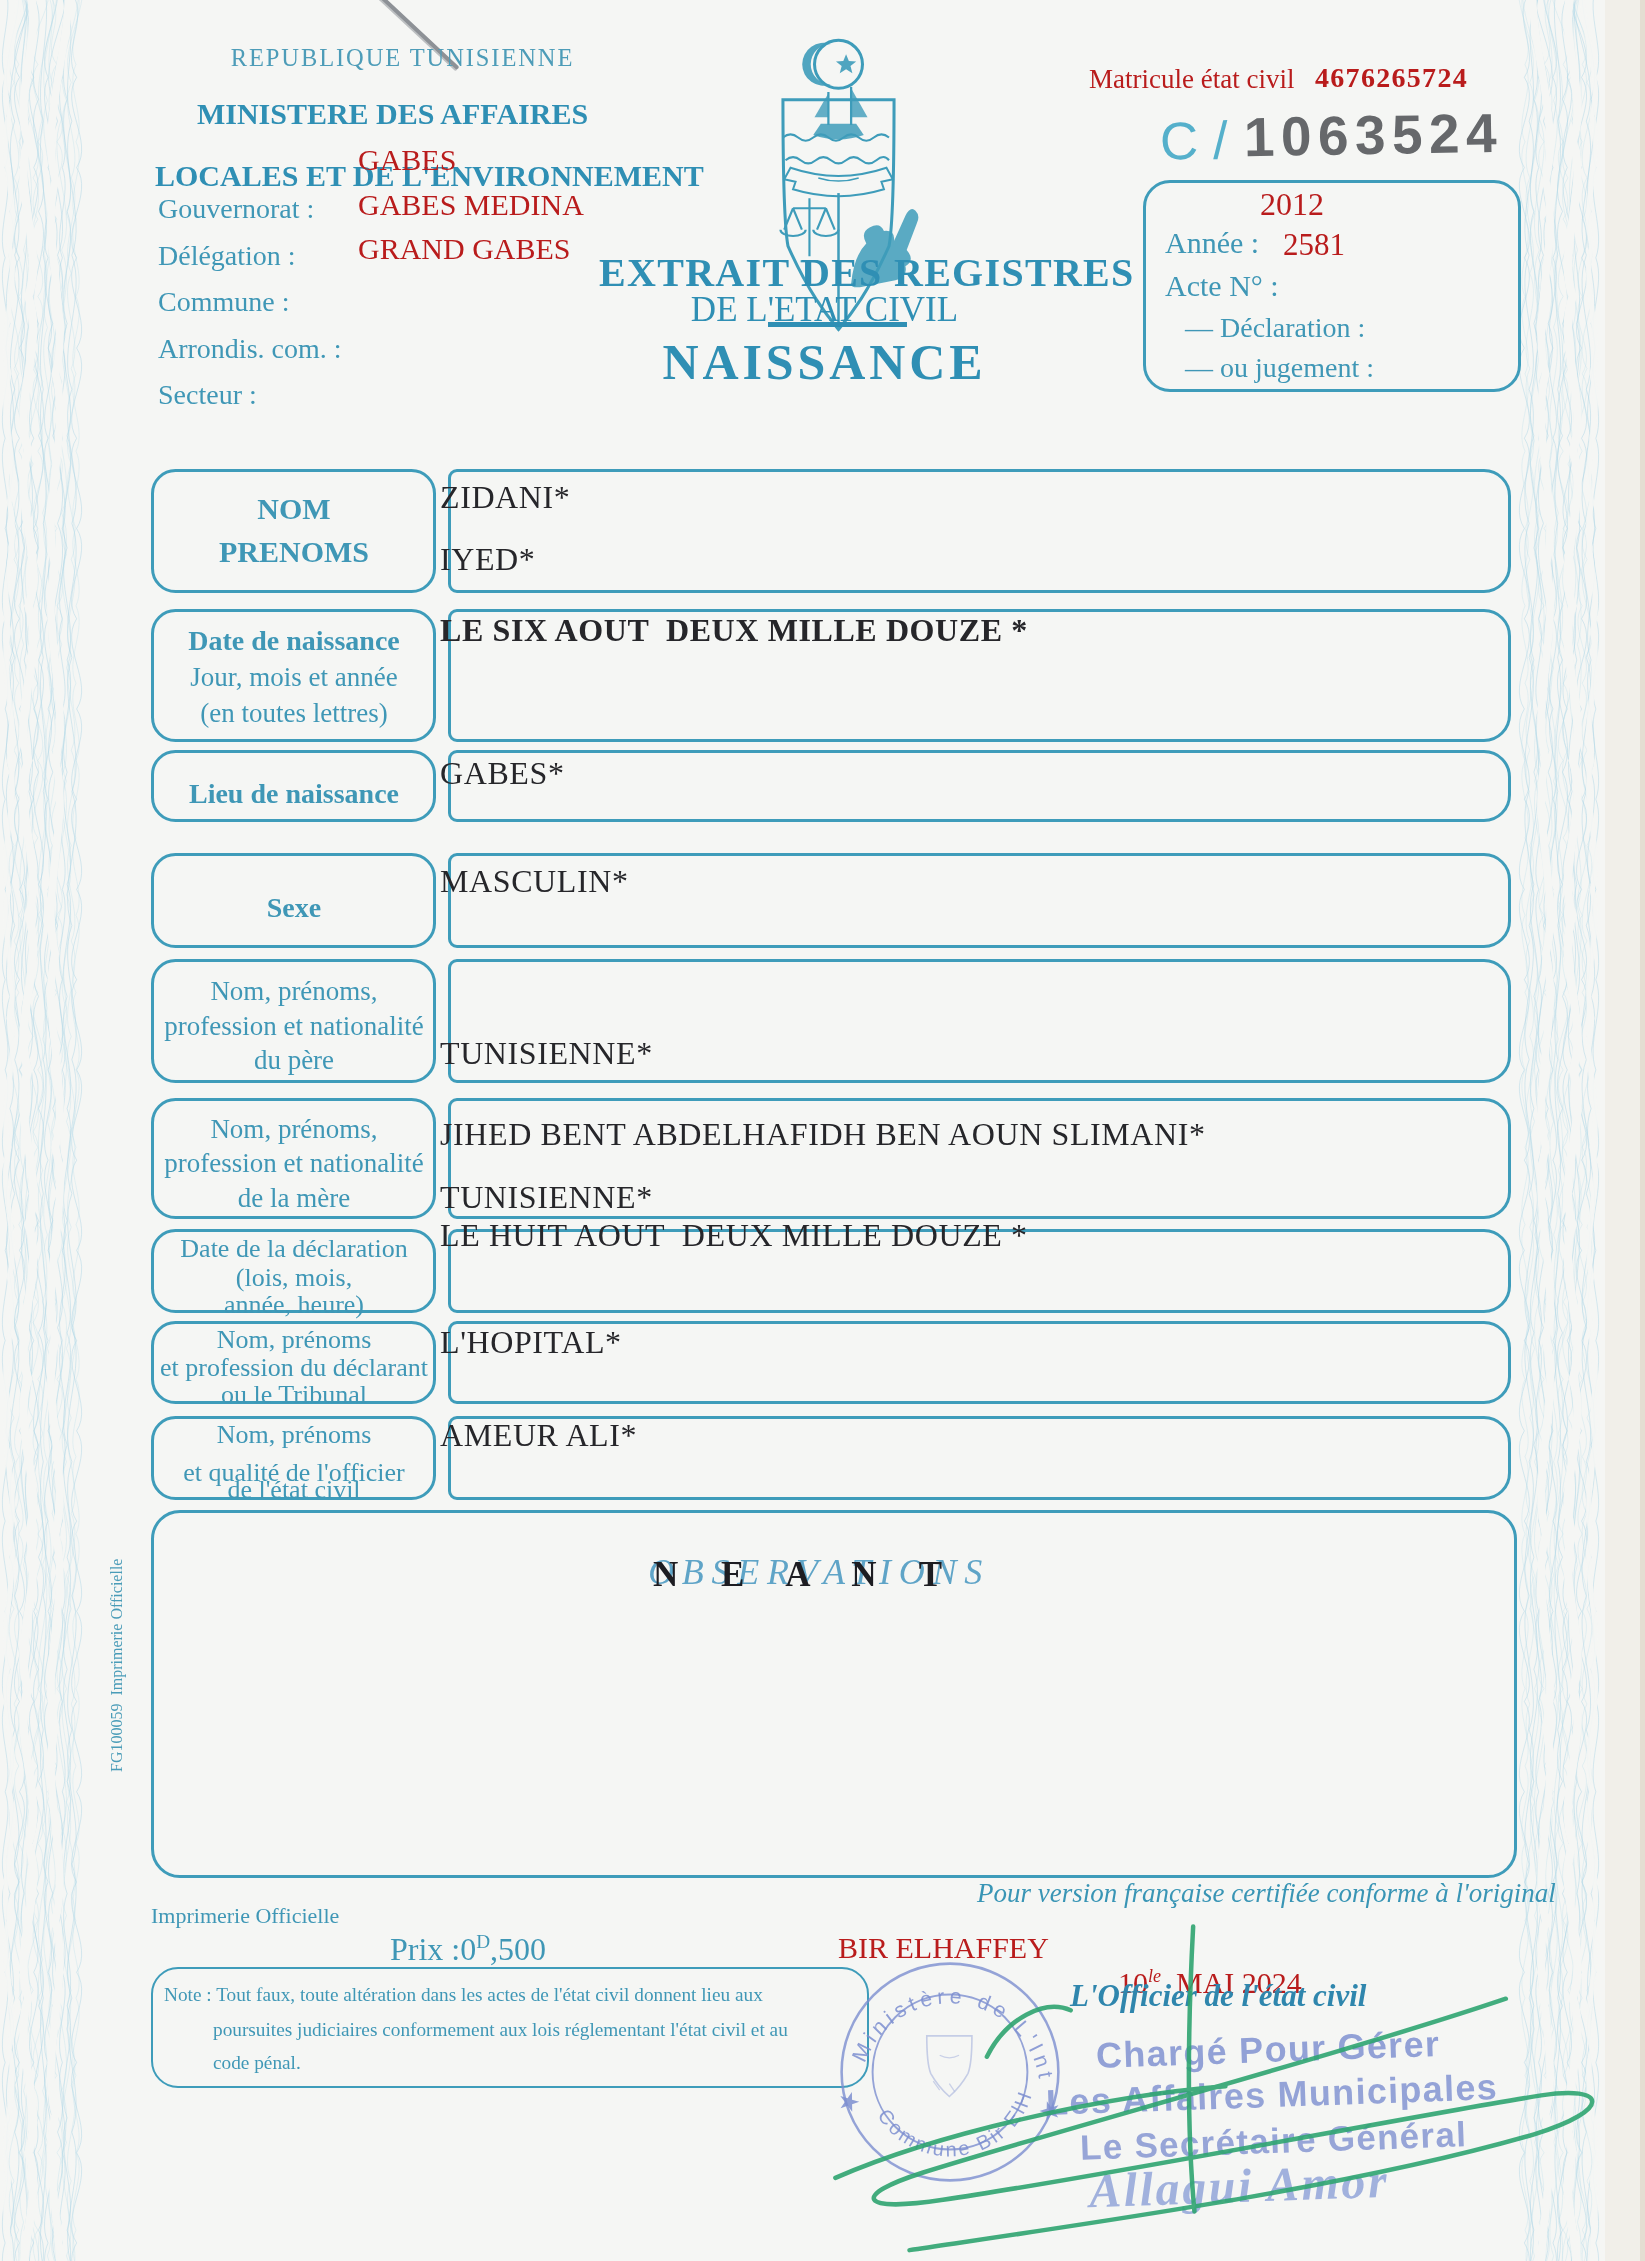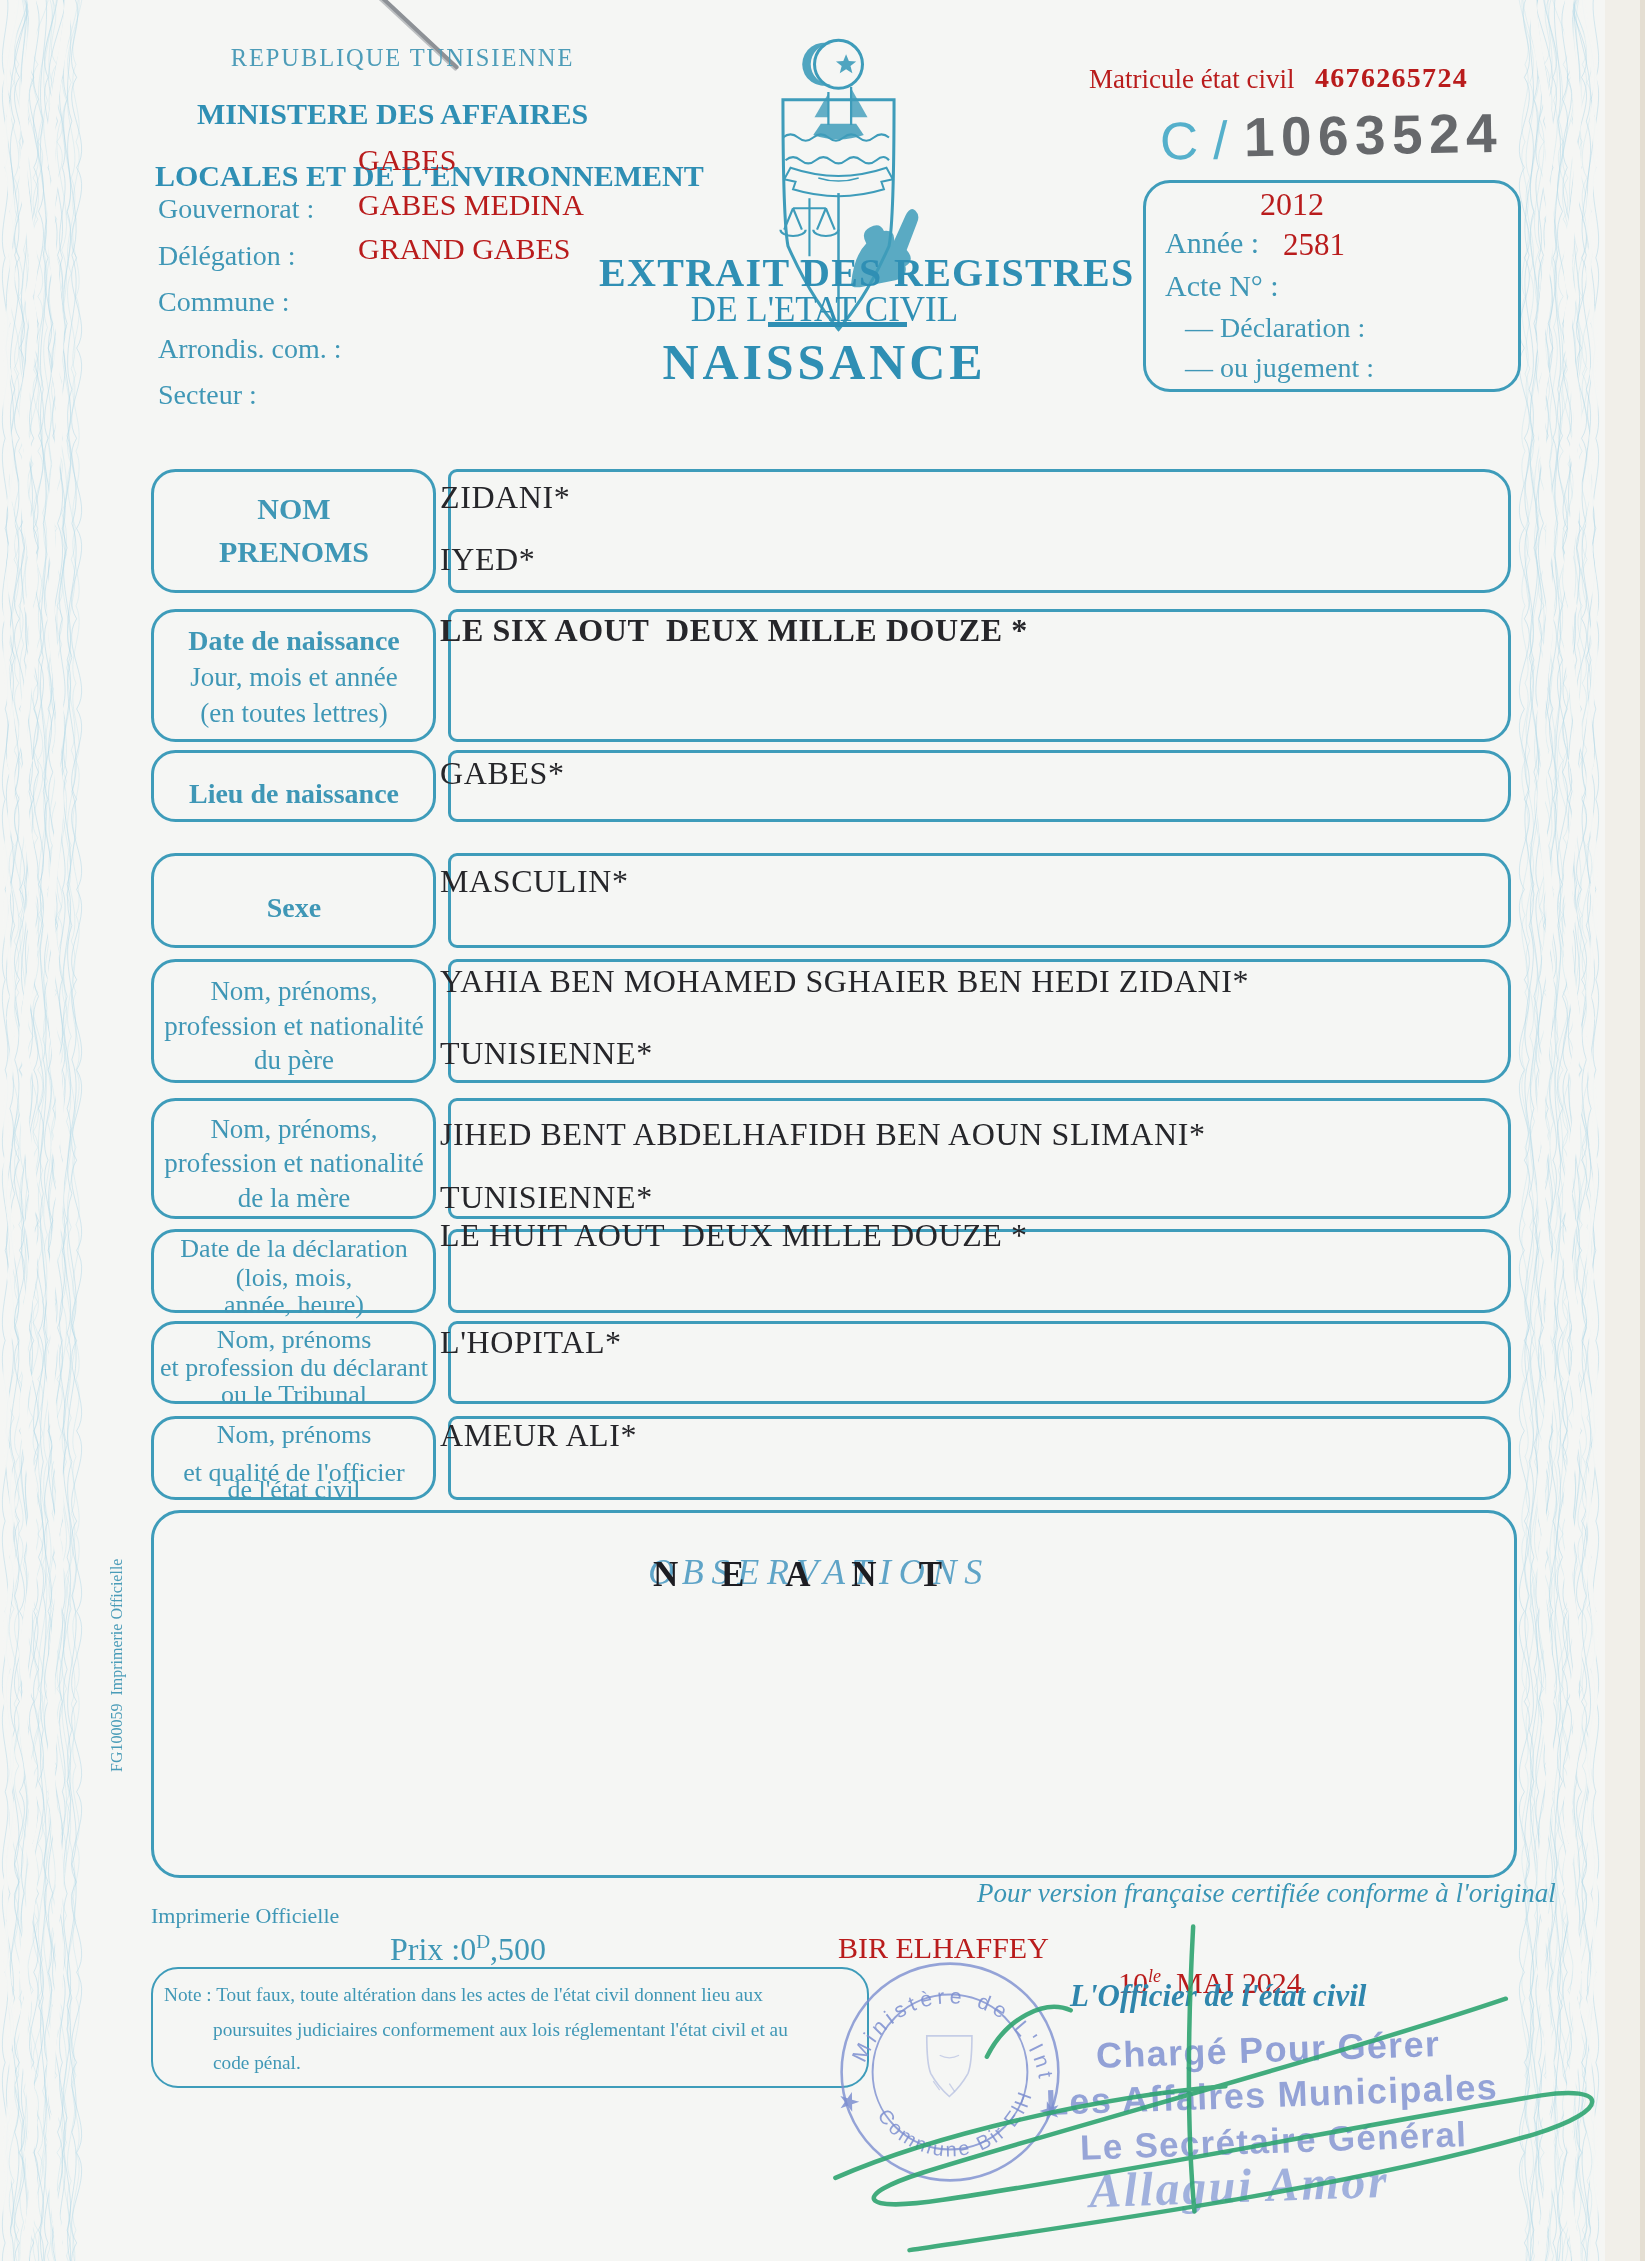--- a/index.html
+++ b/index.html
@@ -199,21 +199,20 @@
     <div class="ll b" style="top:39px;font-size:28px;">Sexe</div>
     <div class="vv" style="top:10.3px;">MASCULIN*</div>
   </div>
 
   <div class="row" style="top:959px;height:124px;">
     <div class="lbox"></div>
     <div class="vbox"></div>
     <div class="ll" style="top:17px;">Nom, prénoms,</div>
     <div class="ll" style="top:52px;">profession et nationalité</div>
     <div class="ll" style="top:86px;">du père</div>
-    <div class="vv" style="top:3.9px;">YAHIA BEN MOHAMED SGHAIER BEN HEDI ZIDANI*</div>
     <div class="vv" style="top:76px;">TUNISIENNE*</div>
   </div>
 
   <div class="row" style="top:1098px;height:121px;">
     <div class="lbox"></div>
     <div class="vbox"></div>
     <div class="ll" style="top:15.5px;">Nom, prénoms,</div>
     <div class="ll" style="top:50px;">profession et nationalité</div>
     <div class="ll" style="top:85px;">de la mère</div>
     <div class="vv" style="top:18px;">JIHED BENT ABDELHAFIDH BEN AOUN SLIMANI*</div>

